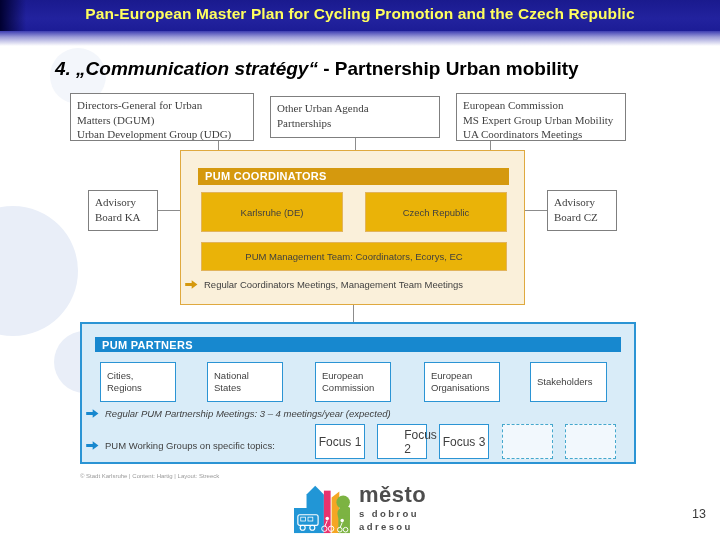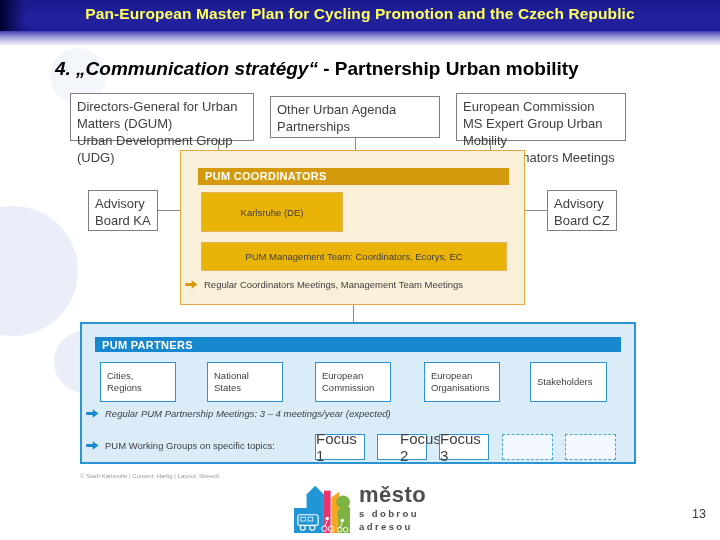--- a/index.html
+++ b/index.html
@@ -48,24 +48,25 @@
     left: 55px; top: 58px; width: 640px;
     font-size: 19px; font-weight: bold; color: #000000;
     z-index: 2;
   }
   .subtitle .it { font-style: italic; }
 
   
   .gbox {
     background: #ffffff;
     border: 1px solid #7f7f7f;
-    font-size: 13px; line-height: 1.32;
+    font-size: 11px; line-height: 1.32;
     padding: 4px 6px;
     color: #3f3f3f;
     z-index: 2;
+    font-family: Liberation Serif, serif;
   }
   .conn { background: #8c8c8c; z-index: 1; }
 
   
   .panel-coord {
     left: 180px; top: 150px; width: 345px; height: 155px;
     background: #faf0da;
     border: 1px solid #dfa93f;
     z-index: 2;
   }
@@ -101,24 +102,24 @@
     letter-spacing: 0.3px;
   }
   .part-box {
     top: 38px; height: 40px; width: 76px;
     background: #ffffff; border: 1px solid #2b94d4;
     display: flex; align-items: center;
     padding-left: 6px;
     font-size: 9.5px; line-height: 1.3;
   }
   .focus-box {
-    top: 110px; height: 26px; width: 50px;
+    top: 100px; height: 35px; width: 50px;
     background: #ffffff; border: 1px solid #2b94d4;
     display: flex; align-items: center; justify-content: center;
-    font-size: 15px;
+    font-size: 12px;
   }
   .focus-empty {
     background: rgba(255,255,255,0.65);
     border: 1px dashed #45a8cd;
   }
 
   
   .credit {
     left: 80px; top: 473px;
     font-size: 6px; color: #9a9a9a;
@@ -174,20 +175,21 @@
   <div class="abs conn" style="left:355px; top:138px; width:1px; height:13px;"></div>
   <div class="abs conn" style="left:490px; top:141px; width:1px; height:10px;"></div>
   <div class="abs conn" style="left:158px; top:210px; width:42px; height:1px;"></div>
   <div class="abs conn" style="left:342px; top:210px; width:22px; height:1px;"></div>
   <div class="abs conn" style="left:506px; top:210px; width:41px; height:1px;"></div>
   <div class="abs conn" style="left:353px; top:305px; width:1px; height:17px;"></div>
 
   <div class="abs panel-coord">
     <div class="abs coord-header">PUM COORDINATORS</div>
     <div class="abs coord-box" style="left:20px; top:41px; width:142px; height:40px;">Karlsruhe (DE)</div>
+    <div class="abs coord-box" style="left:184px; top:41px; width:142px; height:40px;">Czech Republic</div>
     <div class="abs coord-box" style="left:20px; top:91px; width:306px; height:29px;">PUM Management Team: Coordinators, Ecorys, EC</div>
     <div class="abs note-row" style="left:4px; top:128px; width:330px;">
       <svg width="13" height="9" viewBox="0 0 14 10">
         <polygon points="0,3.3 7.2,3.3 7.2,0.2 13.6,5 7.2,9.8 7.2,6.7 0,6.7" fill="#d5990e"></polygon>
       </svg>
       <span>Regular Coordinators Meetings, Management Team Meetings</span>
     </div>
   </div>
 
   <div class="abs panel-part">

